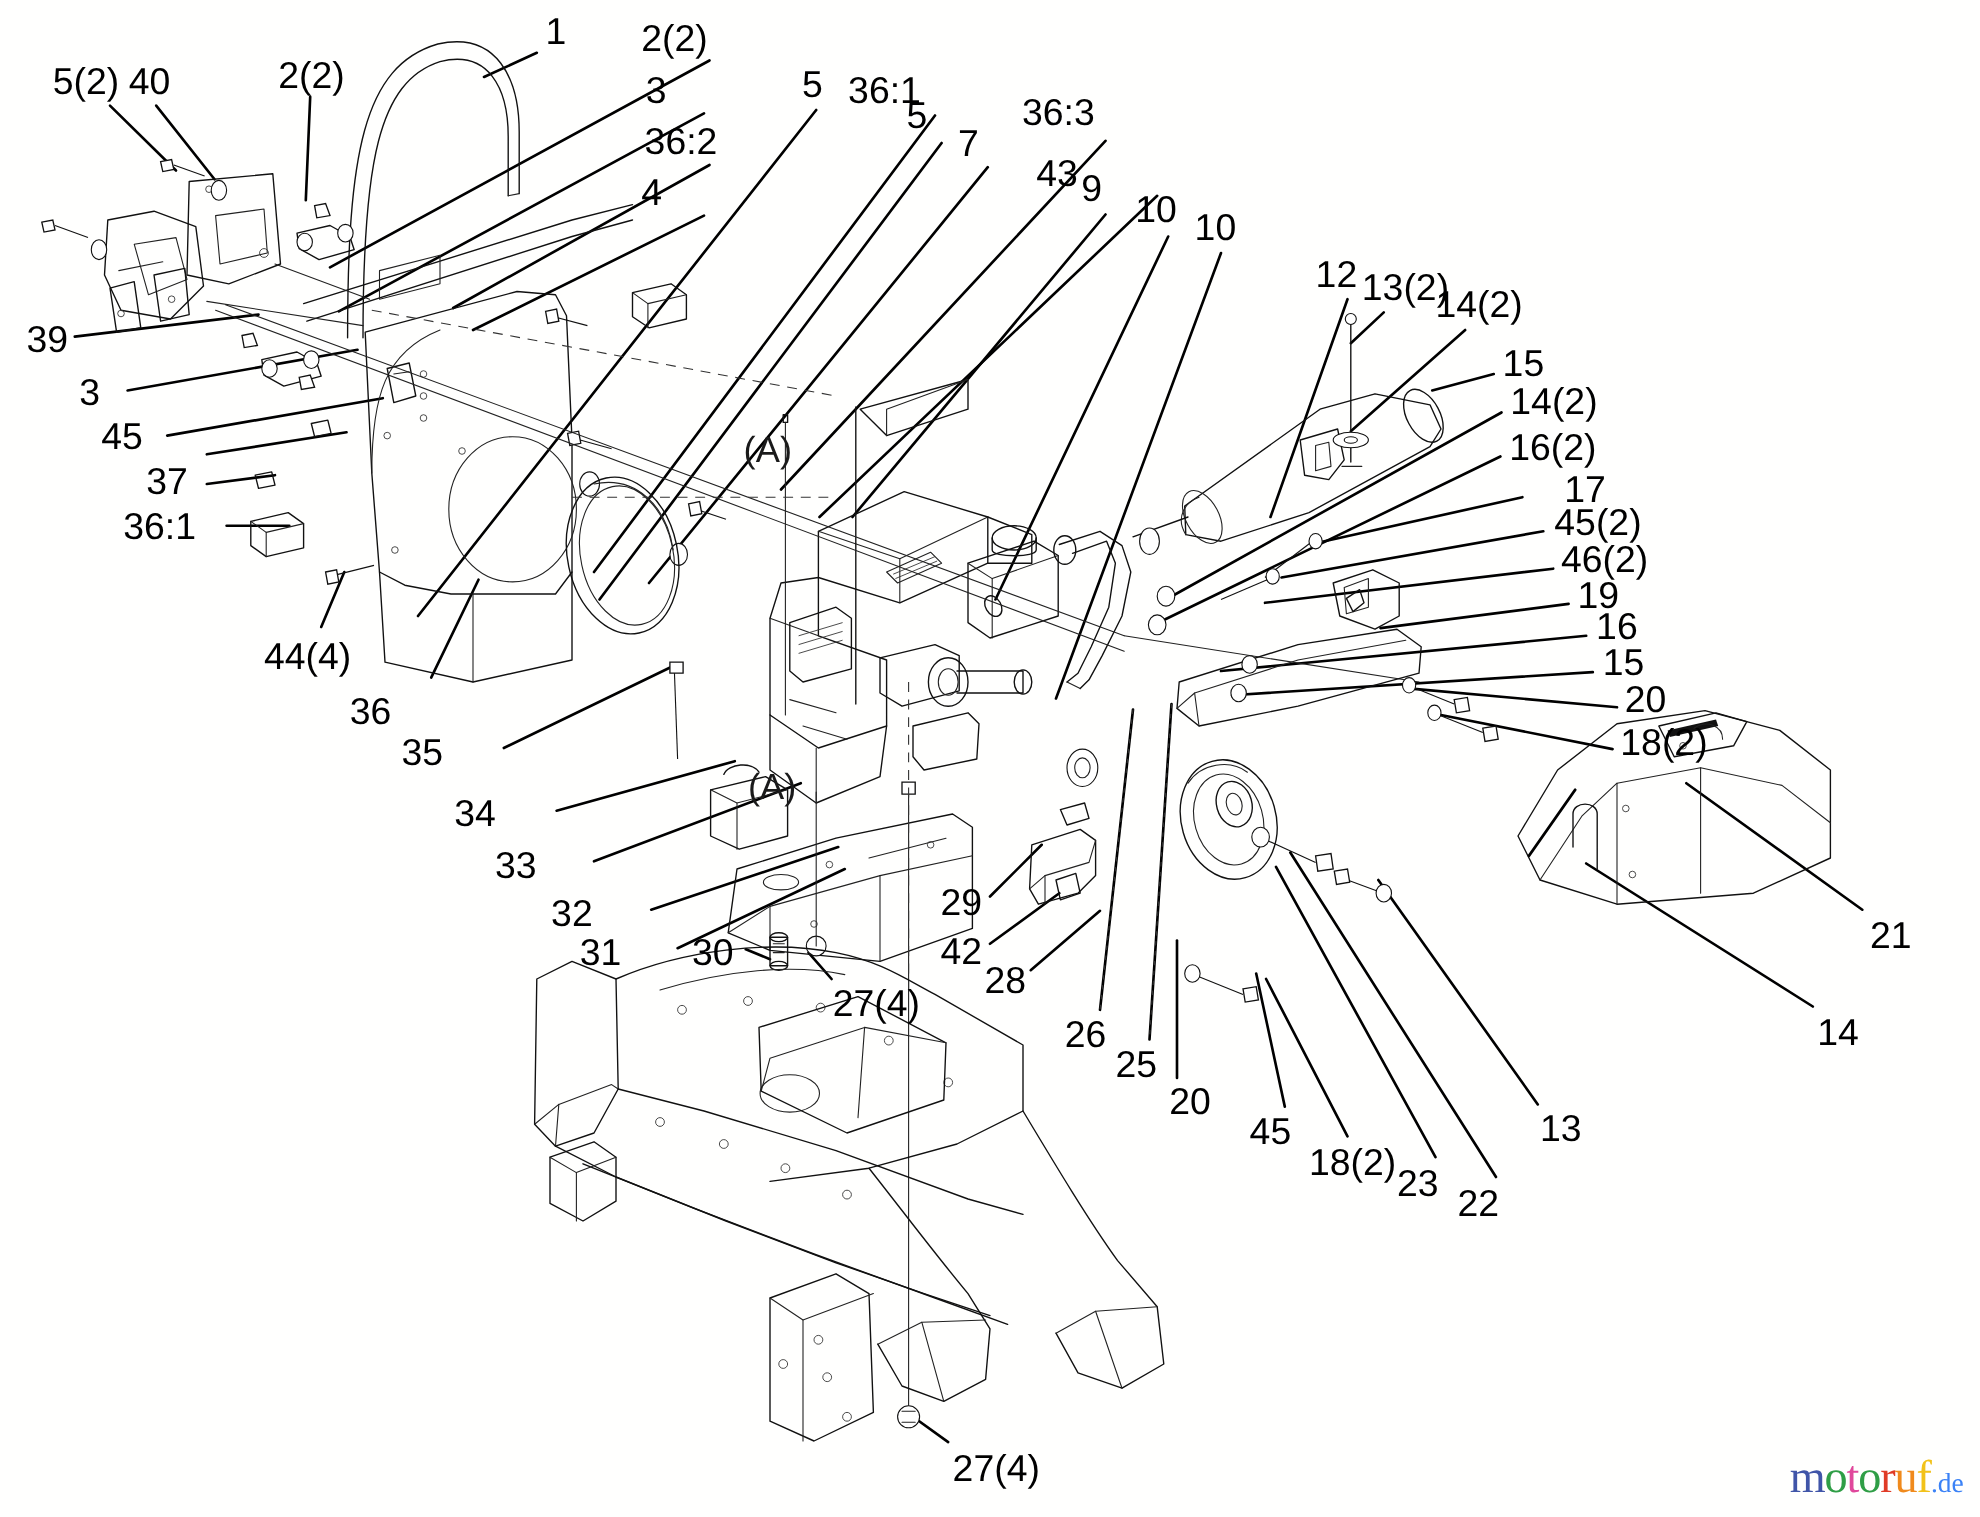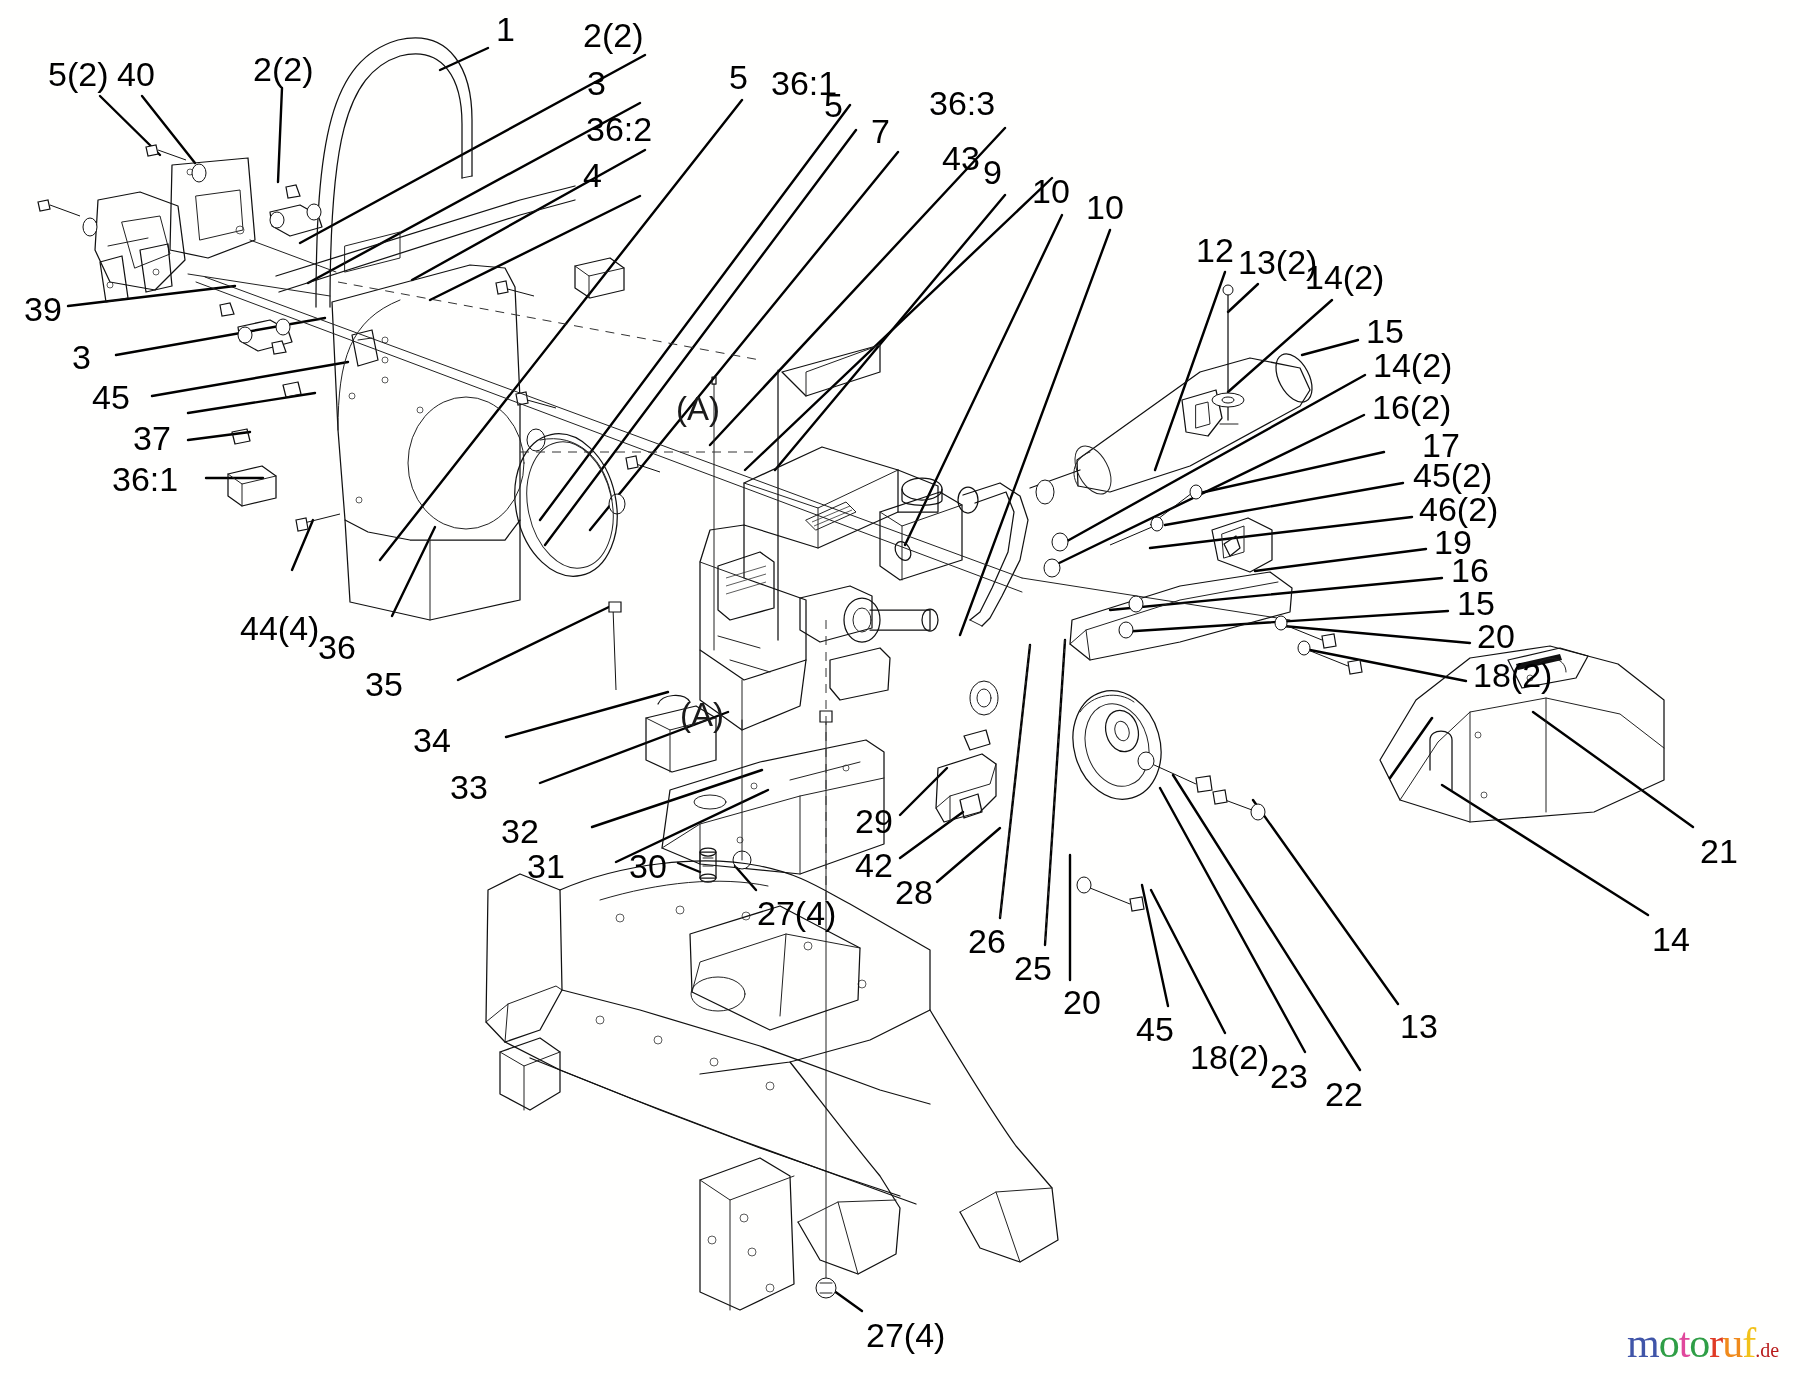--- a/index.html
+++ b/index.html
@@ -40,21 +40,21 @@
     white-space:nowrap;
     letter-spacing:-1px;
   }
   #wm .l1{color:#4055a8;}
   #wm .l2{color:#2f9e46;}
   #wm .l3{color:#e0489c;}
   #wm .l4{color:#2f9e46;}
   #wm .l5{color:#e03b26;}
   #wm .l6{color:#f08a1c;}
   #wm .l7{color:#f2c21a;}
-  #wm .tld{color:#b91c1c;font-size:20px;letter-spacing:0px;}
+  #wm .tld{color:#3b82f6;font-size:25px;letter-spacing:0px;}
 </style>
 </head>
 <body>
 
 <div id="stage">
 
   <svg id="art" viewBox="0 0 1800 1379" xmlns="http://www.w3.org/2000/svg">
     <defs>
       <style>
         .hv { fill:none; stroke:#000; stroke-width:2.6; stroke-linecap:round; }
@@ -607,21 +607,21 @@
   <span class="cal" style="left:92px;top:380px;">45</span>
   <span class="cal" style="left:1372px;top:390px;">16(2)</span>
   <span class="cal" style="left:133px;top:421px;">37</span>
   <span class="cal" style="left:1394px;top:428px;margin-left:28px;">17</span>
   <span class="cal" style="left:1413px;top:458px;">45(2)</span>
   <span class="cal" style="left:112px;top:462px;">36:1</span>
   <span class="cal" style="left:1419px;top:492px;">46(2)</span>
   <span class="cal" style="left:1434px;top:525px;">19</span>
   <span class="cal" style="left:1451px;top:553px;">16</span>
   <span class="cal" style="left:1457px;top:586px;">15</span>
-  <span class="cal" style="left:240px;top:611px;">44(4)</span>
+  <span class="cal" style="left:240px;top:580px;">44(4)</span>
   <span class="cal" style="left:1477px;top:619px;">20</span>
   <span class="cal" style="left:318px;top:630px;">36</span>
   <span class="cal" style="left:1473px;top:658px;">18(2)</span>
   <span class="cal" style="left:365px;top:667px;">35</span>
   <span class="cal" style="left:413px;top:723px;text-align:center;">34</span>
   <span class="cal" style="left:450px;top:770px;">33</span>
   <span class="cal" style="left:855px;top:804px;">29</span>
   <span class="cal" style="left:501px;top:814px;">32</span>
   <span class="cal" style="left:527px;top:849px;">31</span>
   <span class="cal" style="left:629px;top:849px;">30</span>

